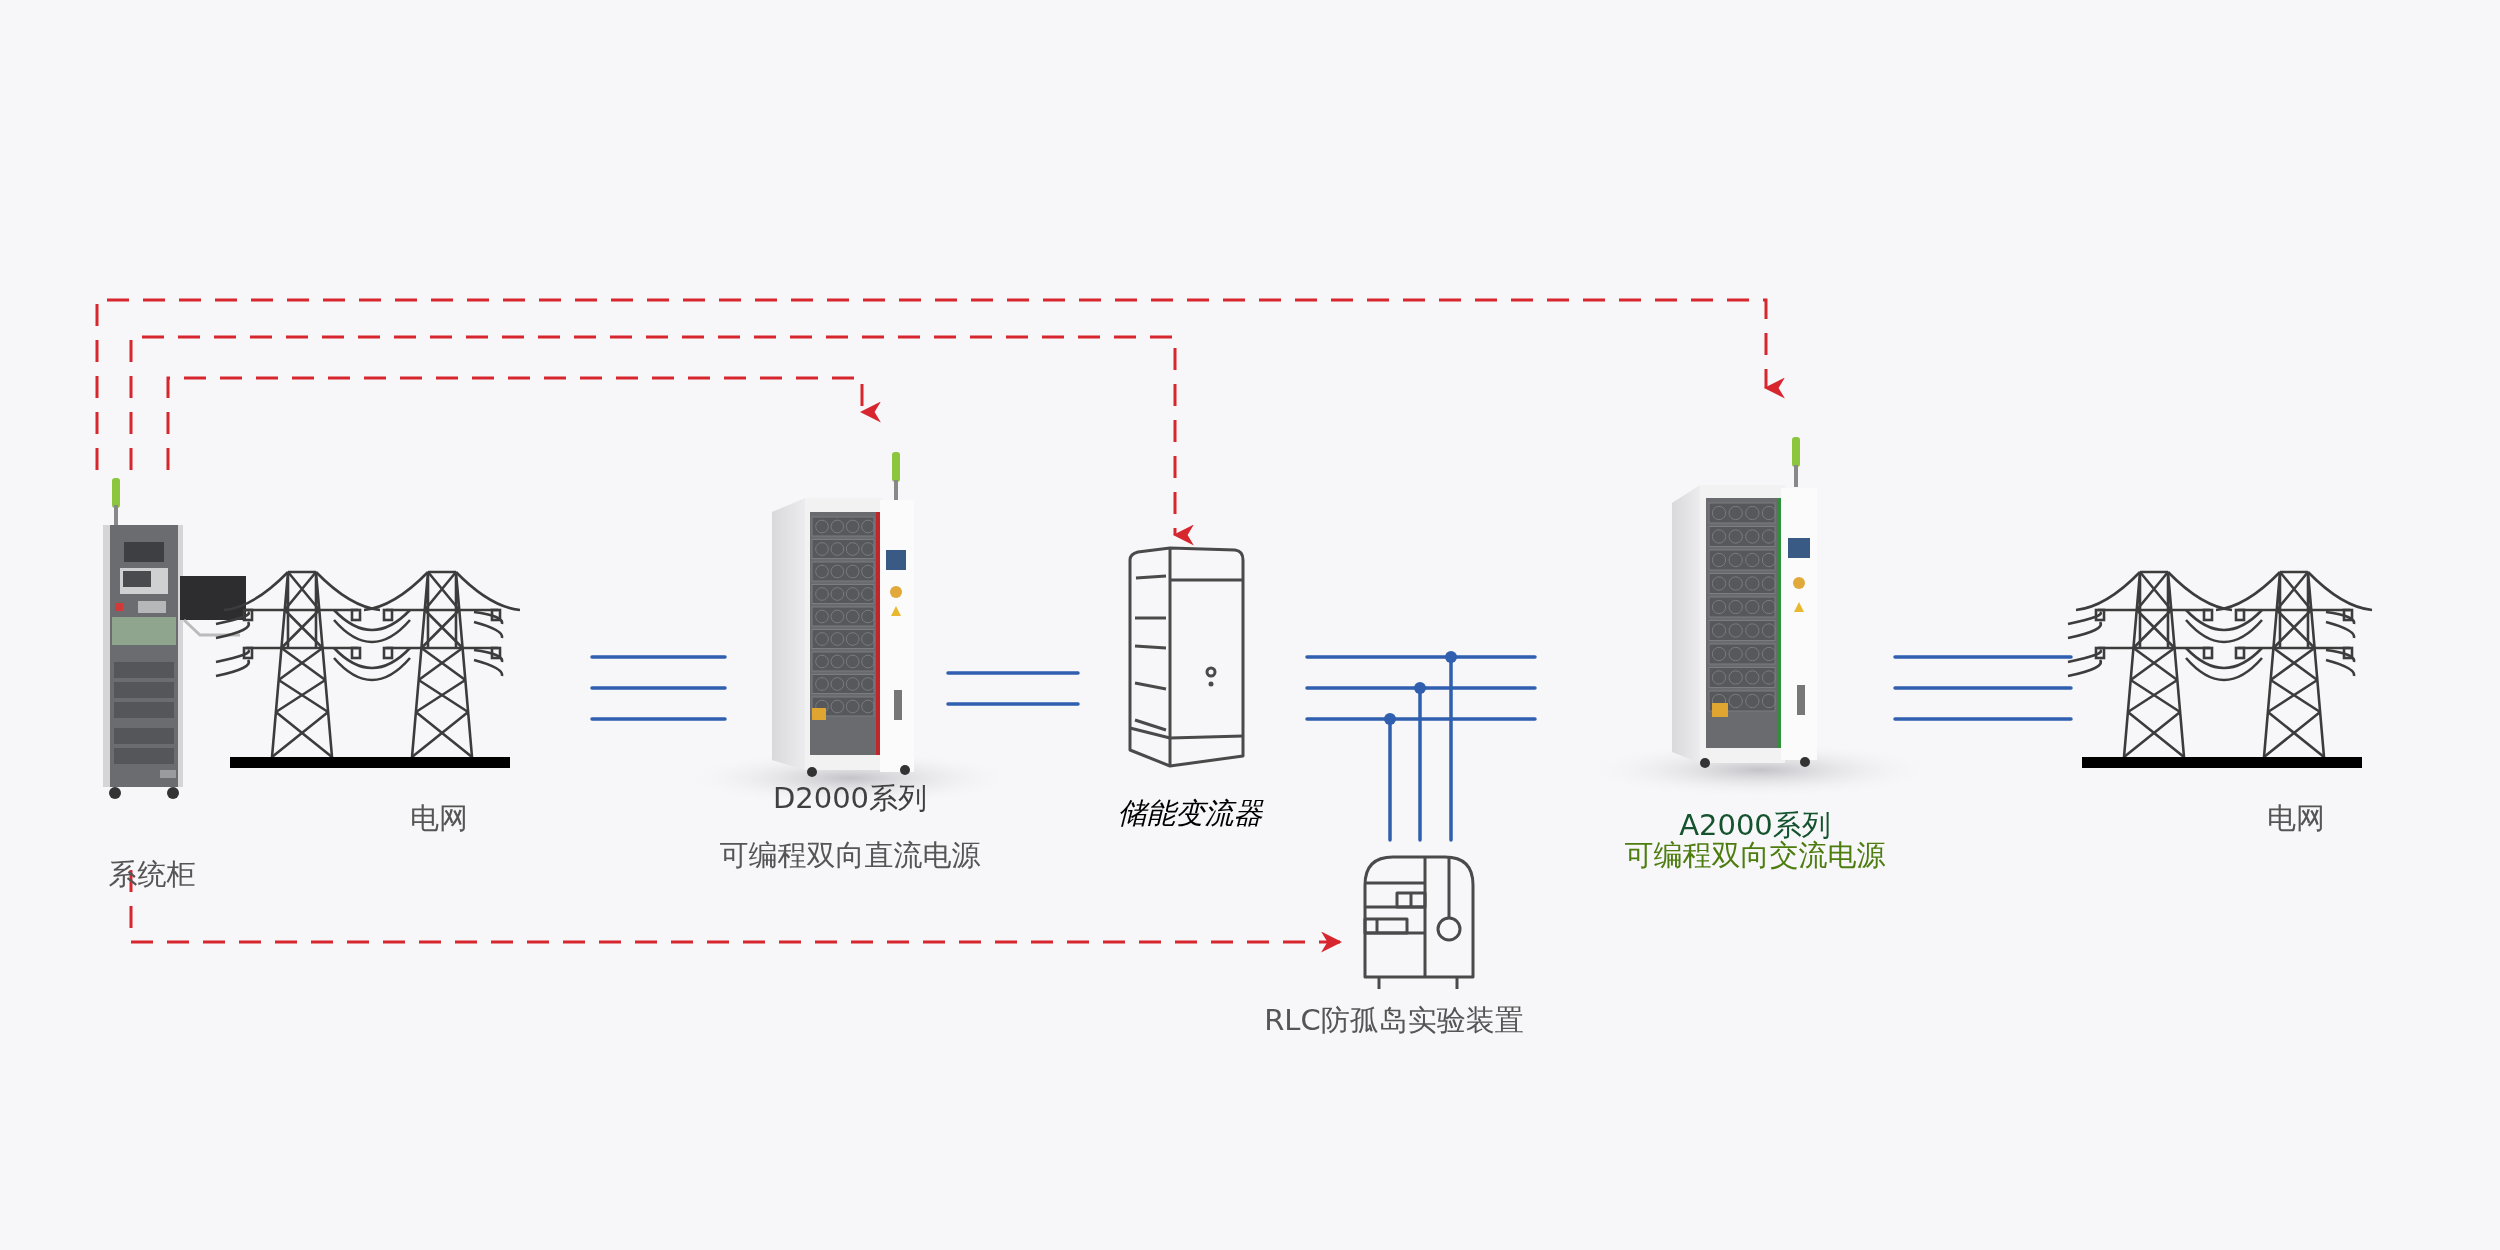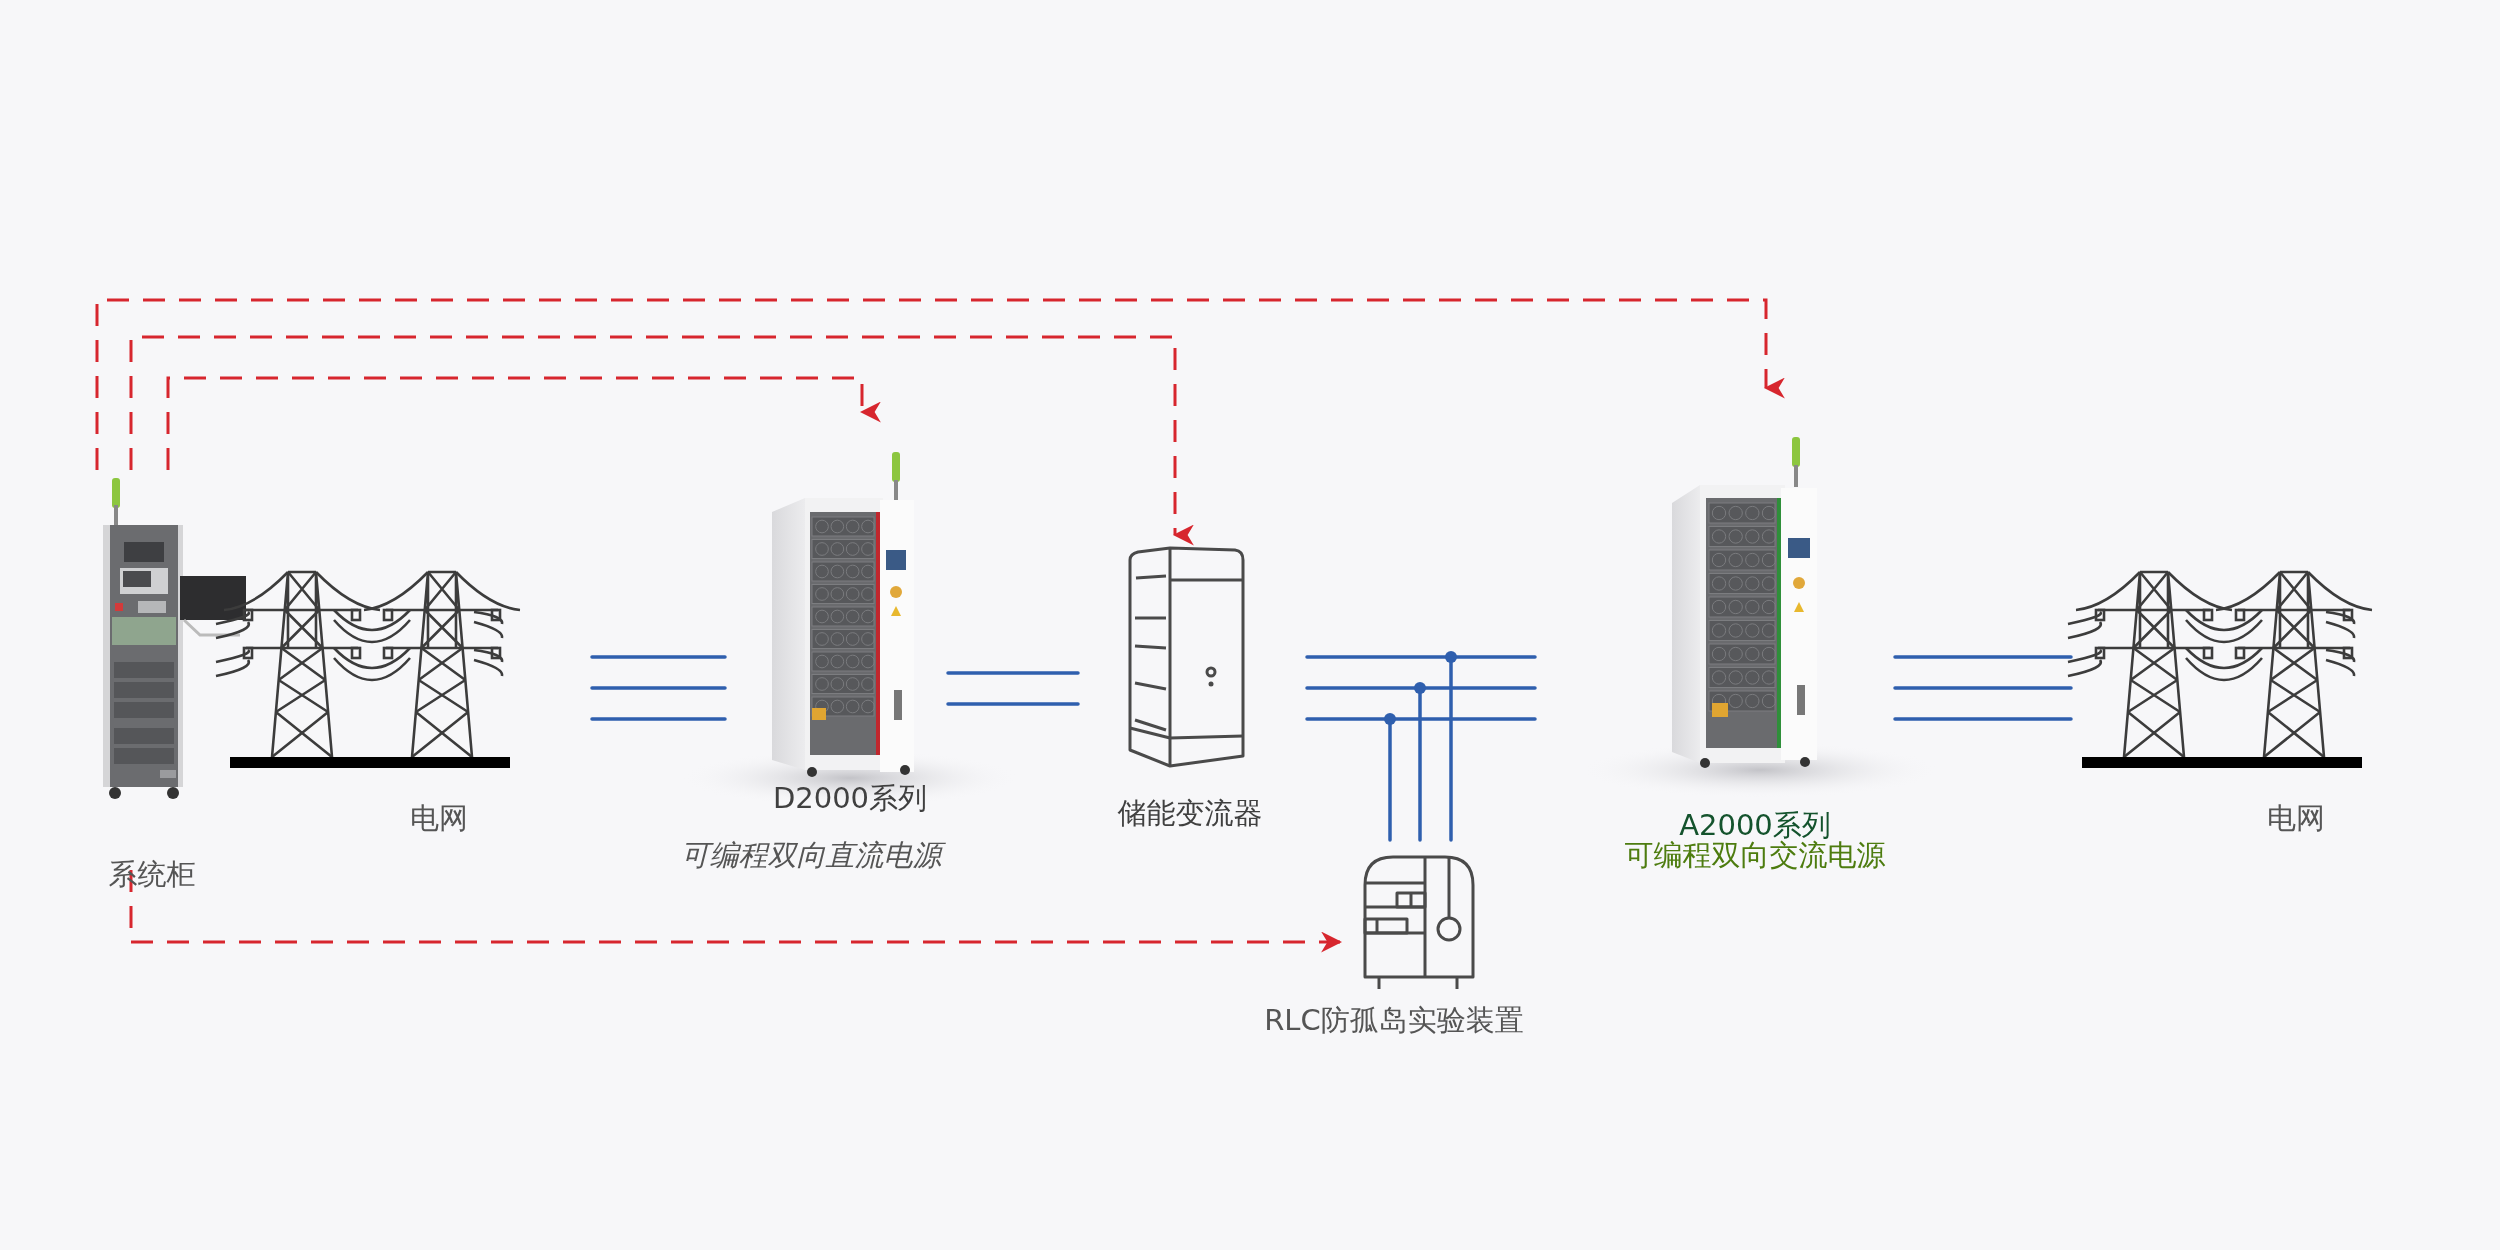--- a/index.html
+++ b/index.html
@@ -347,18 +347,18 @@
     <line class="outline" x1="84" y1="0" x2="84" y2="60"></line>
     <circle class="outline" cx="84" cy="72" r="11"></circle>
     <line class="outline" x1="14" y1="120" x2="14" y2="132"></line>
     <line class="outline" x1="92" y1="120" x2="92" y2="132"></line>
   </g>
 </svg>
 
 <div class="label" style="left: 92px; top: 822px; width: 120px; color: rgb(85, 85, 85); margin-top: 32px;">系统柜</div>
 <div class="label" style="left: 379px; top: 798px; width: 120px; color: rgb(85, 85, 85);">电网</div>
 <div class="label" style="left: 680px; top: 778px; width: 340px; color: #404040;">D2000系列</div>
-<div class="label" style="left: 641px; top: 835px; width: 340px; color: rgb(85, 85, 85); font-style: italic;">可编程双向直流电源</div>
-<div class="label" style="left: 1090px; top: 793px; width: 200px; color: #404040;">储能变流器</div>
+<div class="label" style="left: 680px; top: 835px; width: 340px; color: rgb(85, 85, 85);">可编程双向直流电源</div>
+<div class="label" style="left: 1090px; top: 793px; width: 200px; color: #000000; font-style: italic;">储能变流器</div>
 <div class="label" style="left: 1585px; top: 798px; width: 340px; color: #14532d; margin-top: 7px;">A2000系列</div>
 <div class="label" style="left: 1585px; top: 835px; width: 340px; color: #4d7c0f;">可编程双向交流电源</div>
 <div class="label" style="left: 2236px; top: 798px; width: 120px; color: rgb(85, 85, 85);">电网</div>
 <div class="label" style="left: 1234px; top: 1000px; width: 320px; color: rgb(85, 85, 85);">RLC防孤岛实验装置</div>
 
 </body></html>

